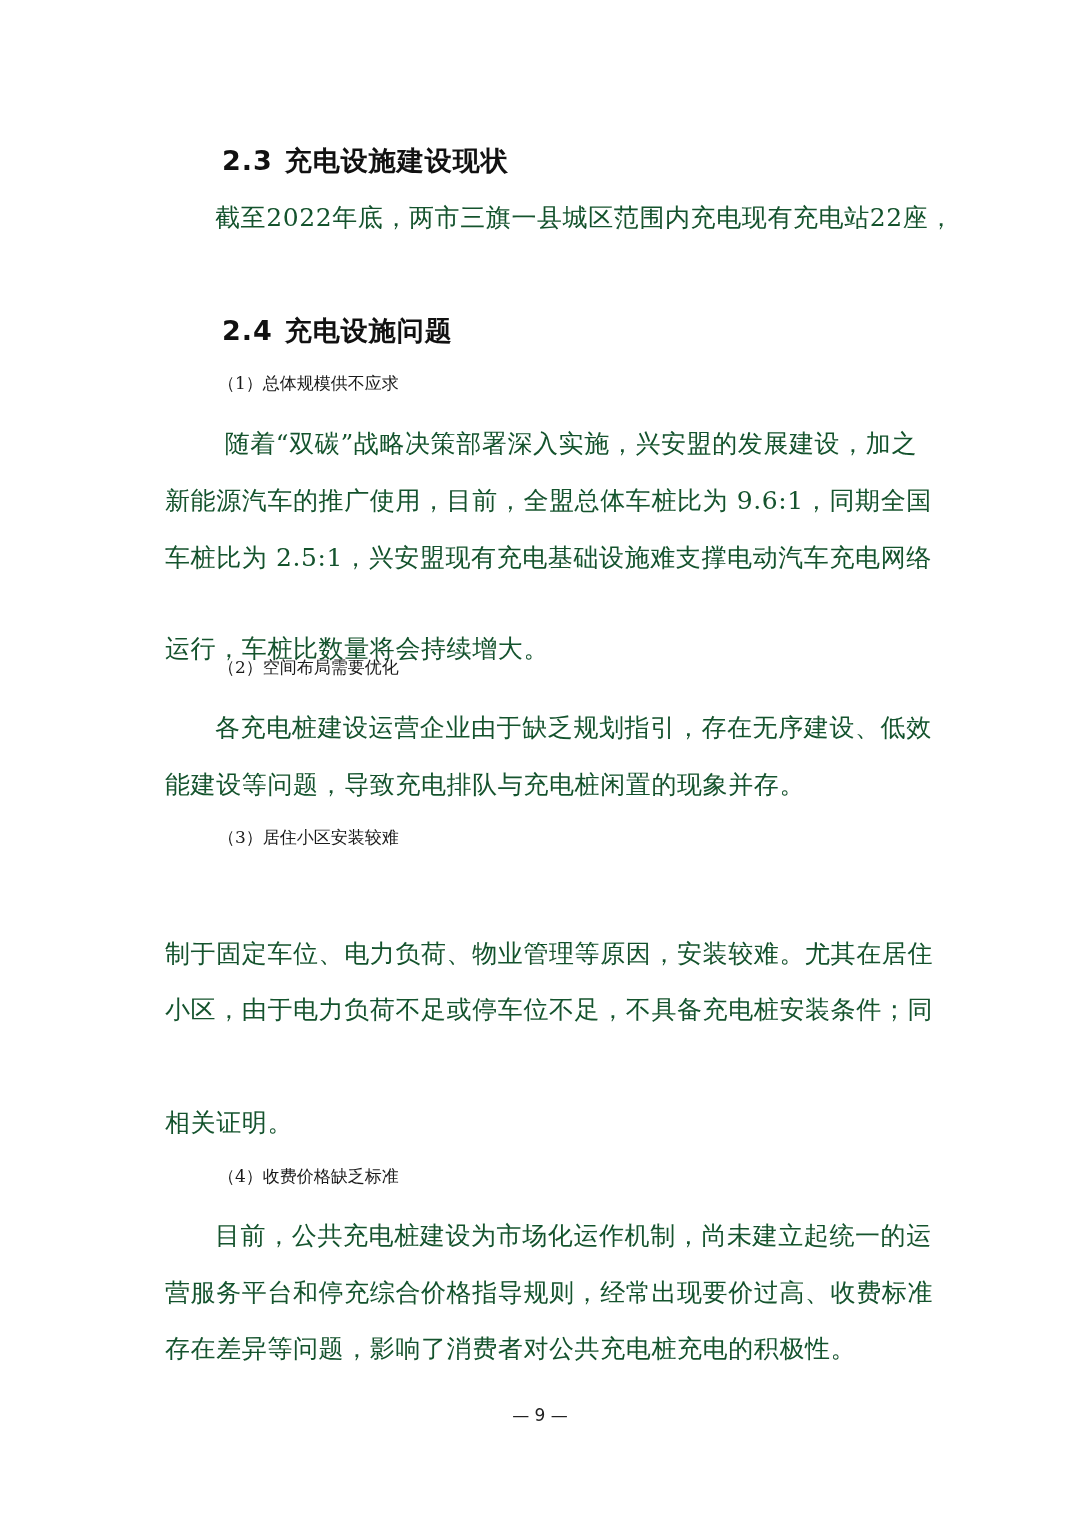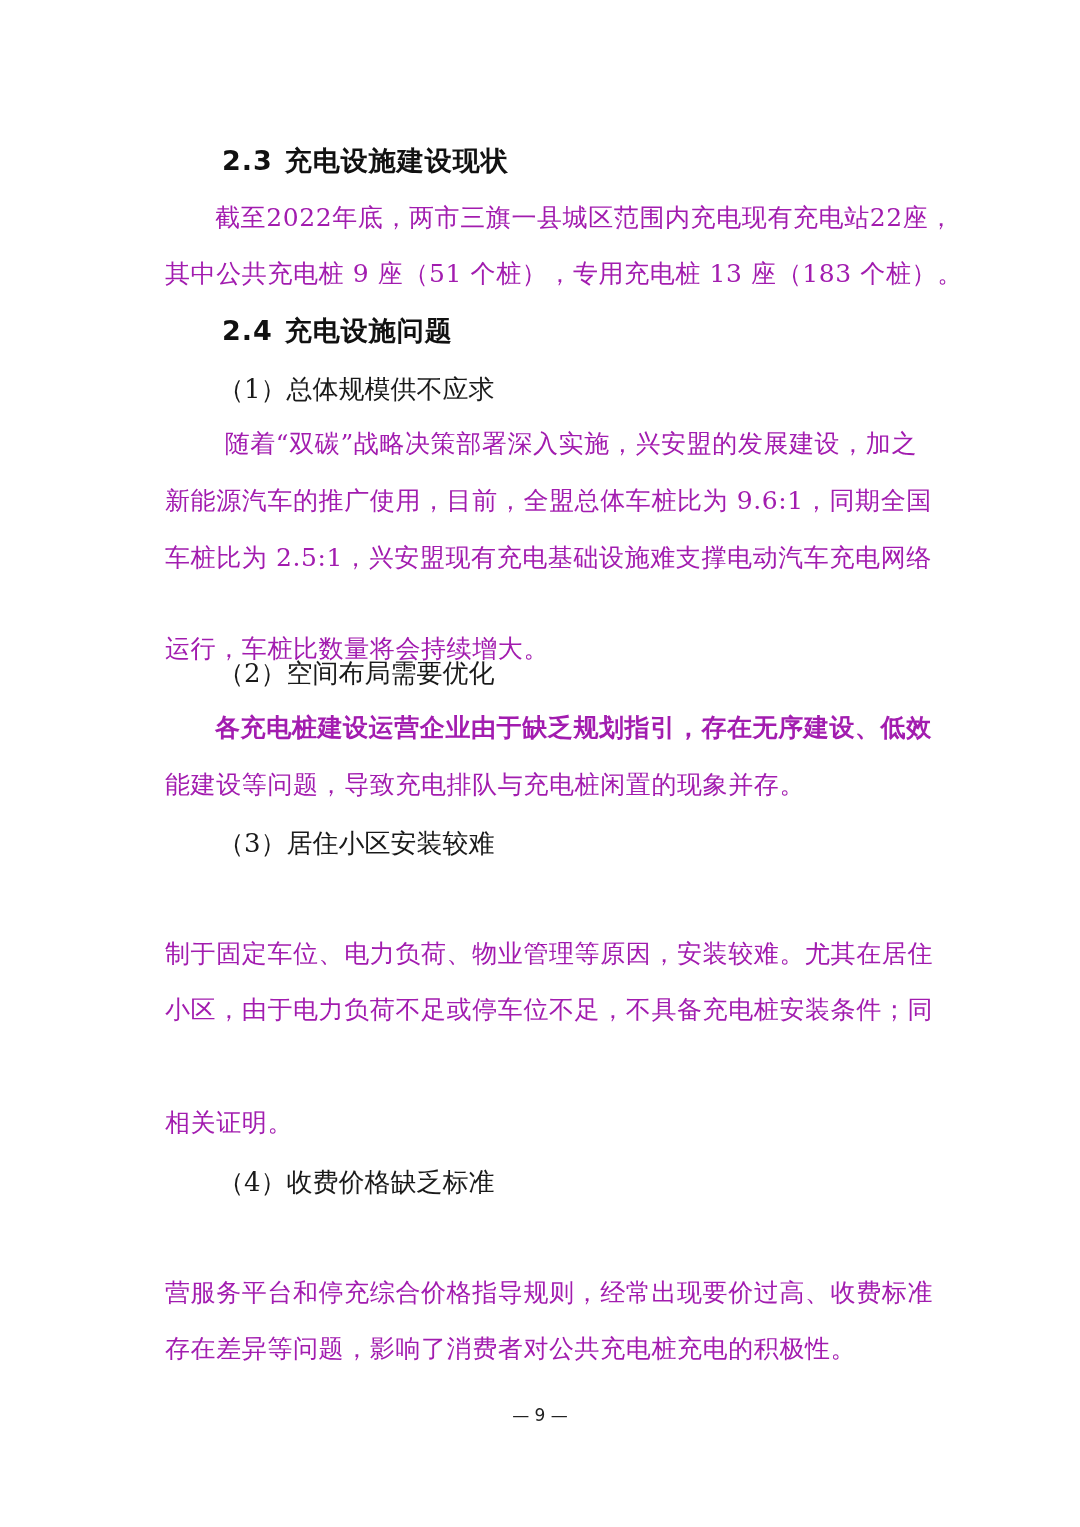--- a/index.html
+++ b/index.html
@@ -3,54 +3,54 @@
 <meta charset="utf-8">
 <style>
   html, body { margin: 0; padding: 0; background: #ffffff; }
   body { width: 1080px; height: 1527px; position: relative; overflow: hidden;
          font-family: "DejaVu Serif", "Liberation Serif", serif; color: #1a1a1a; }
   .page { position: absolute; left: 0; top: 0; width: 1080px; height: 1527px; }
   .h2 { position: absolute; left: 222px; font-family: "DejaVu Sans", "Liberation Sans", sans-serif;
         font-weight: bold; font-size: 27px; letter-spacing: 1px; color: #111; white-space: nowrap; }
   .h2 .num { margin-right: 12px; }
   .line { position: absolute; left: 165px; width: 752px; font-size: 25px; line-height: 30px;
-          white-space: nowrap; letter-spacing: 0.6px; color: #a21caf; }
+          white-space: nowrap; letter-spacing: 0.6px; color: #14532d; }
   .indent { left: 215px; width: 702px; }
-  .sub { position: absolute; left: 218px; font-size: 26px; white-space: nowrap; color: #1a1a1a; }
+  .sub { position: absolute; left: 218px; font-size: 17px; white-space: nowrap; color: #1a1a1a; }
   .footer { position: absolute; top: 1405px; left: 0; width: 1080px; text-align: center;
             font-family: "DejaVu Sans", "Liberation Sans", sans-serif; font-size: 17px; color: #222; }
 </style>
 </head>
 <body>
 
 <div class="page">
 
   <div class="h2" style="top:143px;">
     <span class="num">2.3</span><span>充电设施建设现状</span>
   </div>
   <div class="line indent" style="top:203px;">截至2022年底，两市三旗一县城区范围内充电现有充电站22座，</div>
-  <div class="line" style="top:259px;">其中公共充电桩 9 座（51 个桩），专用充电桩 13 座（183 个桩）。</div>
 
   <div class="h2" style="top:313px;">
     <span class="num">2.4</span><span>充电设施问题</span>
   </div>
 
   <div class="sub" style="top:372px;">（1）总体规模供不应求</div>
   <div class="line indent" style="top:429px;text-align:right;">随着“双碳”战略决策部署深入实施，兴安盟的发展建设，加之</div>
   <div class="line" style="top:486px;">新能源汽车的推广使用，目前，全盟总体车桩比为 9.6:1，同期全国</div>
   <div class="line" style="top:543px;">车桩比为 2.5:1，兴安盟现有充电基础设施难支撑电动汽车充电网络</div>
   <div class="line" style="top:600px;margin-top:34px;">运行，车桩比数量将会持续增大。</div>
 
   <div class="sub" style="top:656px;">（2）空间布局需要优化</div>
-  <div class="line indent" style="top:713px;font-weight:bold;">各充电桩建设运营企业由于缺乏规划指引，存在无序建设、低效</div>
+  <div class="line indent" style="top:713px;">各充电桩建设运营企业由于缺乏规划指引，存在无序建设、低效</div>
   <div class="line" style="top:770px;">能建设等问题，导致充电排队与充电桩闲置的现象并存。</div>
 
   <div class="sub" style="top:826px;">（3）居住小区安装较难</div>
   <div class="line" style="top:939px;">制于固定车位、电力负荷、物业管理等原因，安装较难。尤其在居住</div>
   <div class="line" style="top:995px;">小区，由于电力负荷不足或停车位不足，不具备充电桩安装条件；同</div>
   <div class="line" style="top:1108px;">相关证明。</div>
 
   <div class="sub" style="top:1165px;">（4）收费价格缺乏标准</div>
+  <div class="line indent" style="top:1221px;">目前，公共充电桩建设为市场化运作机制，尚未建立起统一的运</div>
   <div class="line" style="top:1278px;">营服务平台和停充综合价格指导规则，经常出现要价过高、收费标准</div>
   <div class="line" style="top:1334px;">存在差异等问题，影响了消费者对公共充电桩充电的积极性。</div>
 
   <div class="footer">— 9 —</div>
 </div>
 
 </body></html>

